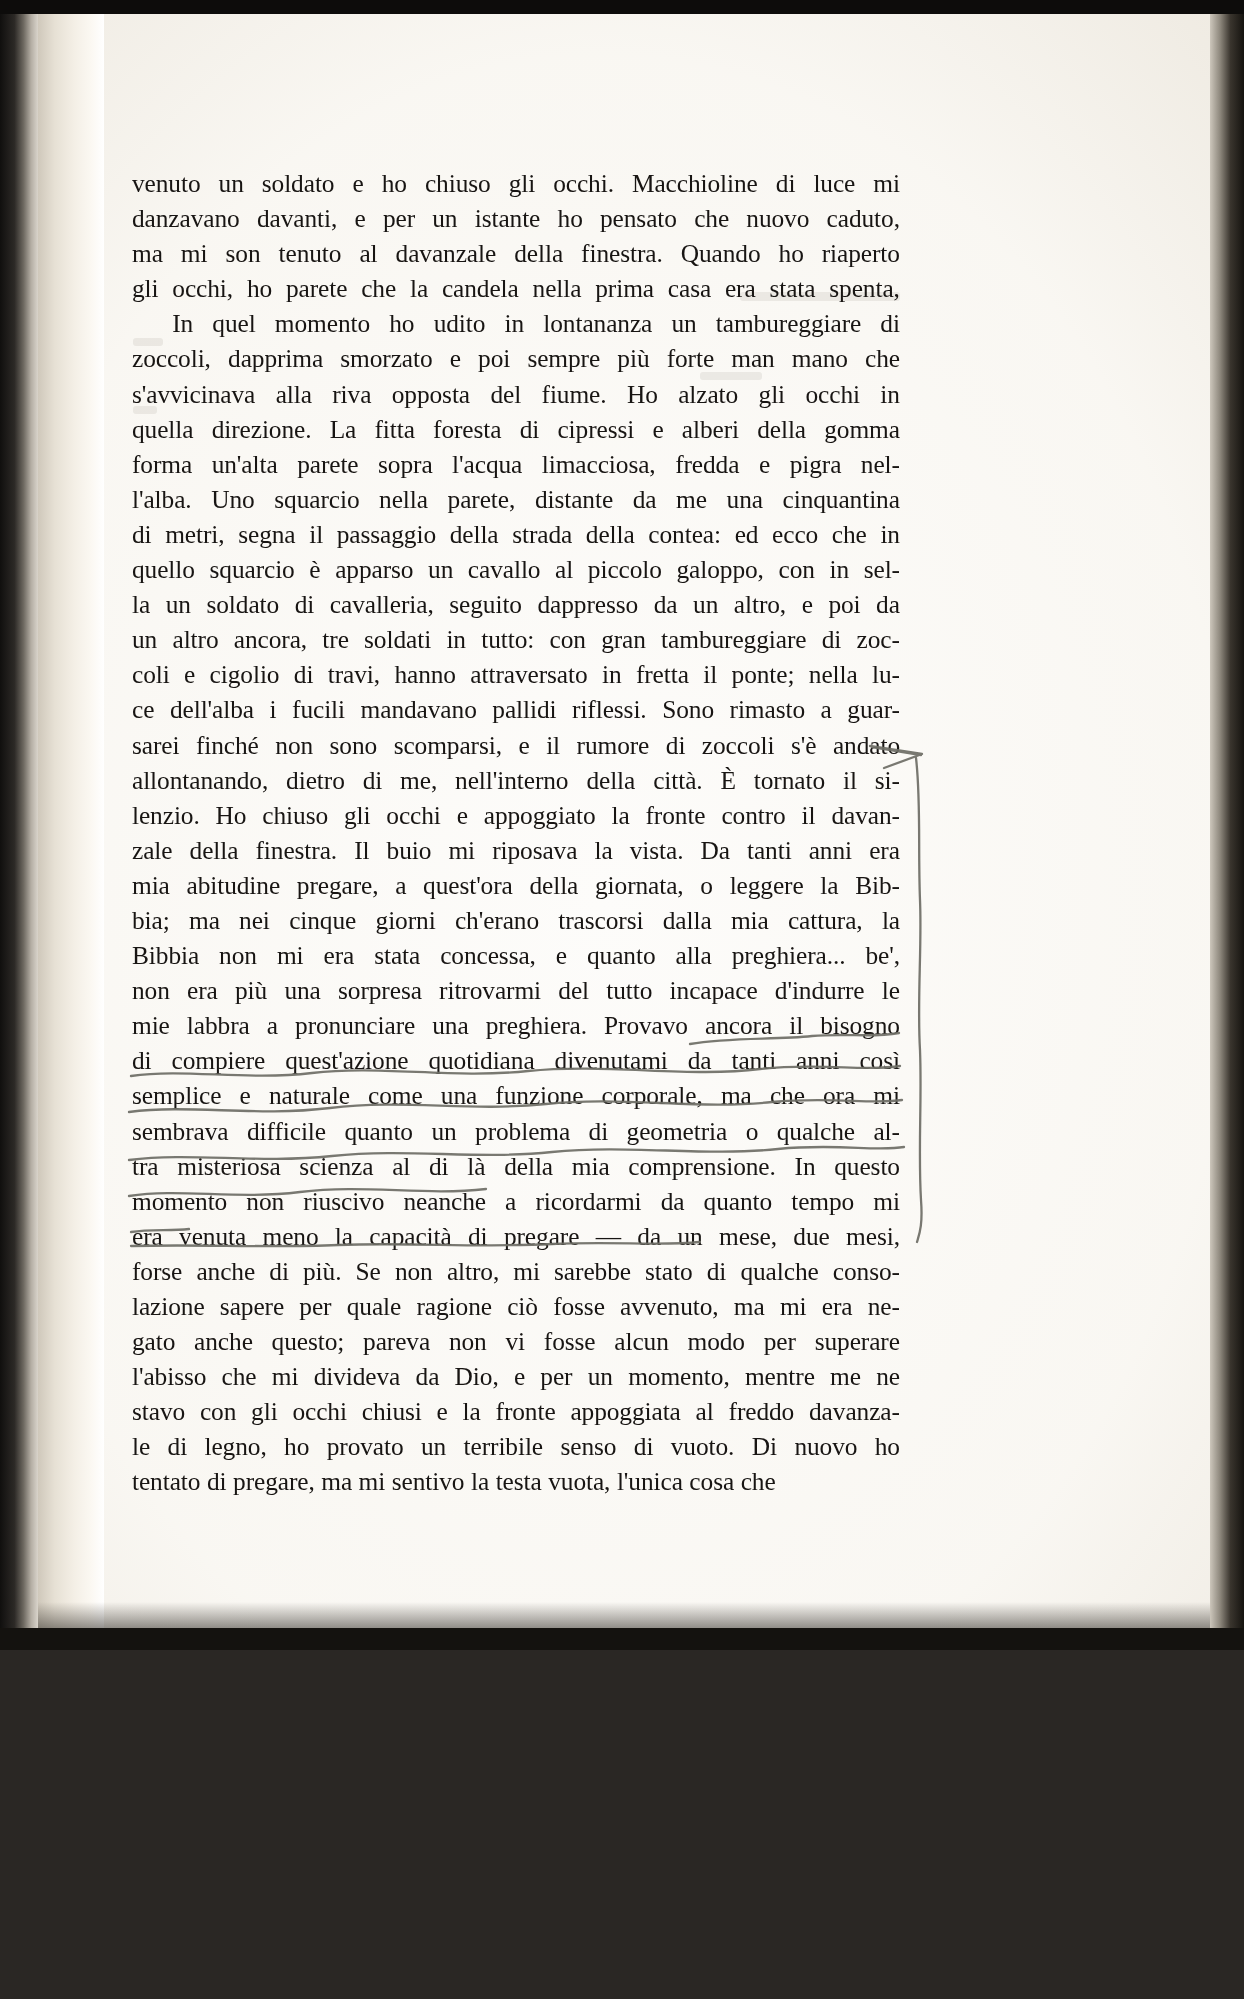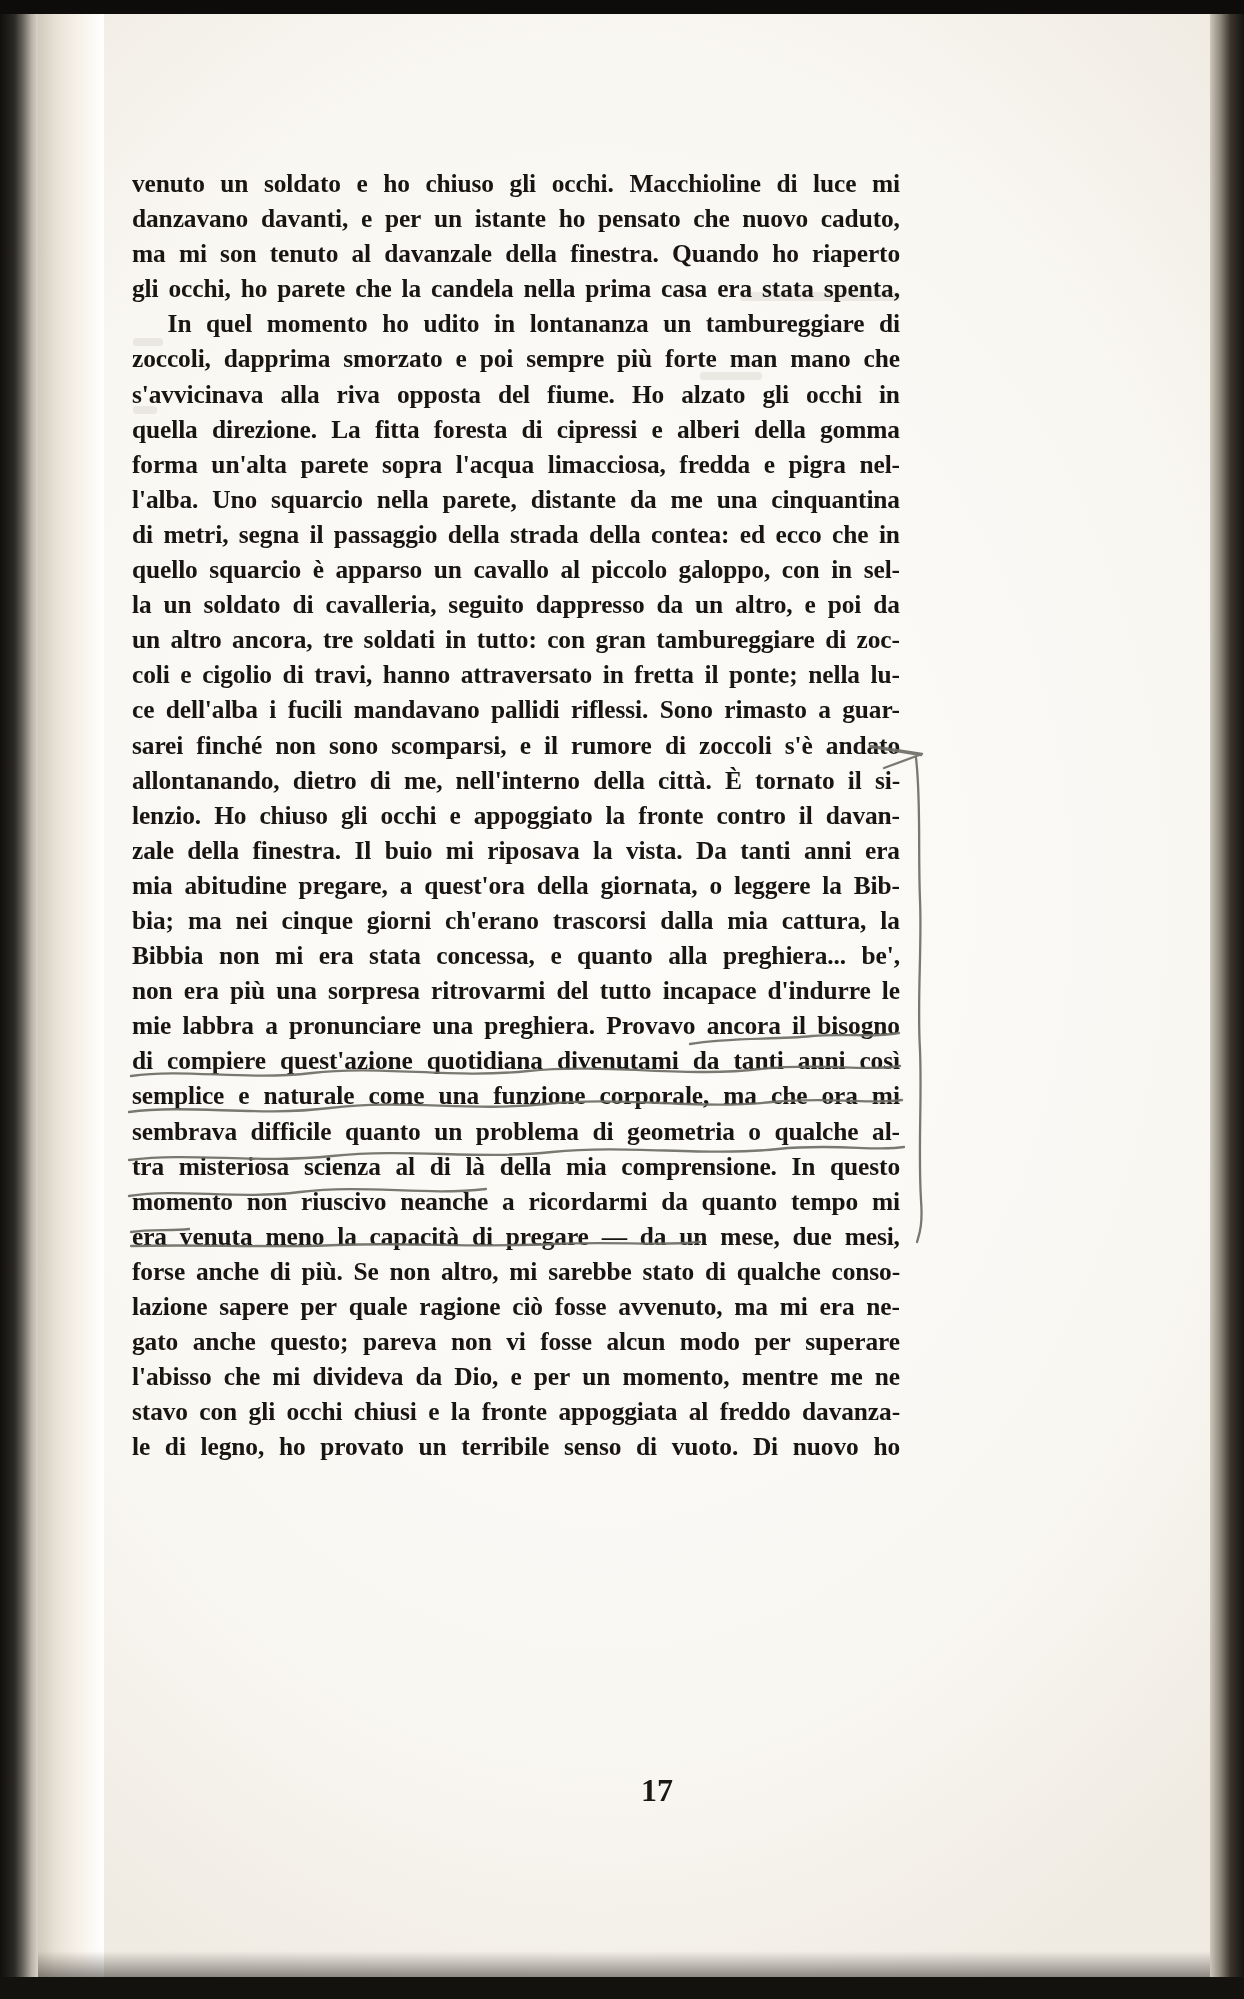--- a/index.html
+++ b/index.html
@@ -3,25 +3,24 @@
 <meta charset="utf-8">
 <style>
   html, body {
     margin: 0;
     padding: 0;
     background: #2a2724;
   }
   #page {
     position: relative;
     width: 1244px;
-    height: 1999px;
+    height: 1650px;
     overflow: hidden;
     background: #ffffff;
     font-family: "Liberation Serif", "DejaVu Serif", serif;
-    font-weight: bold;
   }
 
   
   .scan-dark-top {
     position: absolute;
     left: 0; top: 0;
     width: 1244px; height: 14px;
     background: #0d0c0b;
     z-index: 40;
   }
@@ -658,20 +657,21 @@
           <span>provato</span>
           <span>un</span>
           <span>terribile</span>
           <span>senso</span>
           <span>di</span>
           <span>vuoto.</span>
           <span>Di</span>
           <span>nuovo</span>
           <span>ho</span>
         </span>
+        <span class="ln">tentato di pregare, ma mi sentivo la testa vuota, l'unica cosa che</span>
       </p>
   </div>
 
   <svg id="annotations" viewBox="0 0 1244 1999" preserveAspectRatio="none" xmlns="http://www.w3.org/2000/svg">
     <g fill="none" stroke="#6e6e66" stroke-width="2.3" stroke-linecap="round" stroke-linejoin="round" opacity="0.92">
 
       <path d="M 690 1044 C 730 1037, 775 1040, 812 1036 C 846 1033, 872 1038, 899 1033"></path>
 
       <path d="M 131 1076 C 185 1068, 245 1081, 312 1073 C 380 1065, 452 1079, 528 1071 C 606 1063, 690 1078, 760 1069 C 820 1062, 866 1072, 900 1066"></path>
 

